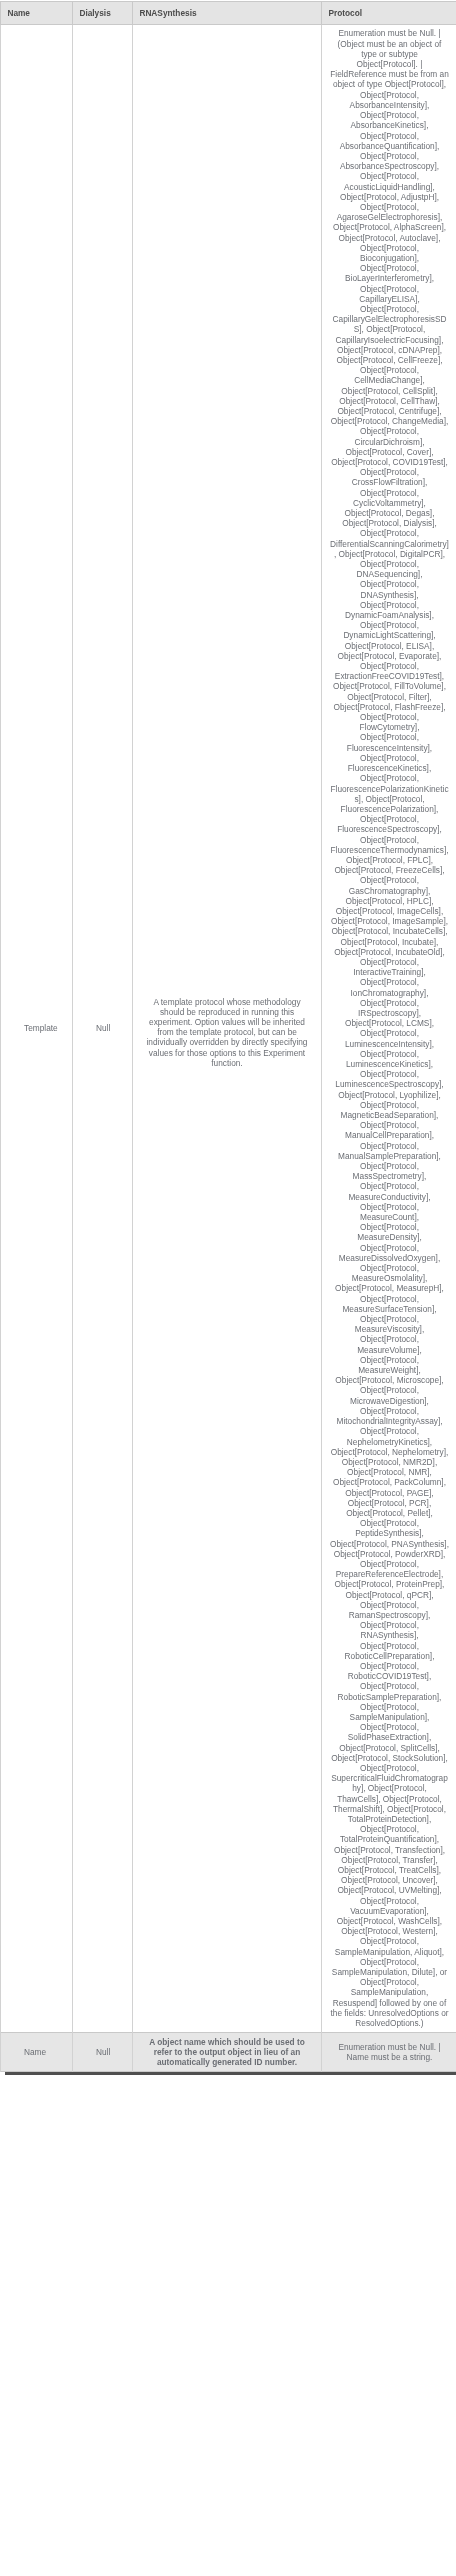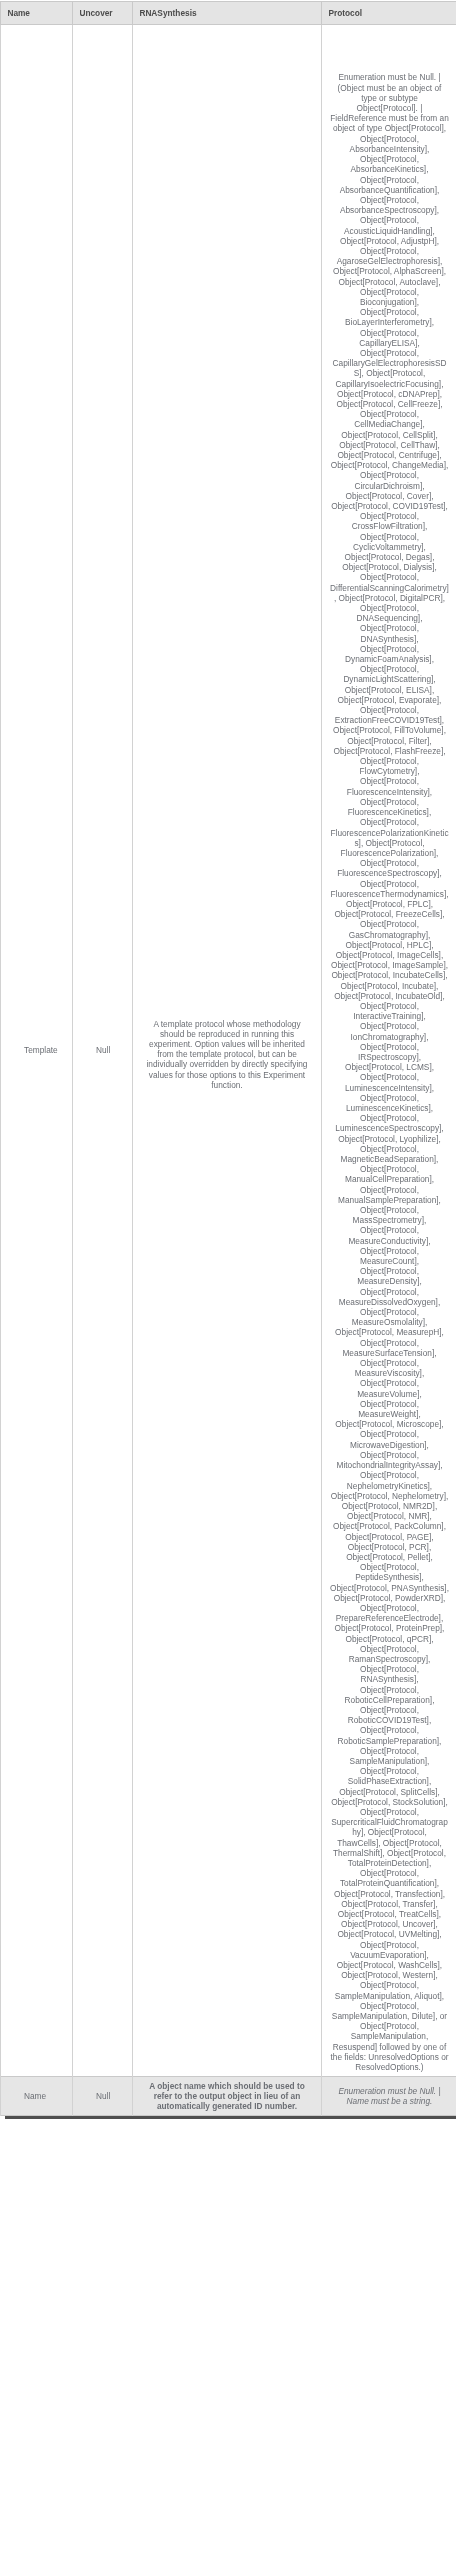--- a/index.html
+++ b/index.html
@@ -10,40 +10,40 @@
   col.c-desc{width:189px;}
   col.c-pattern{width:136px;}
   th{background:#e4e4e4;color:#4c4c4c;font-size:8.3px;font-weight:bold;text-align:left;
      padding:6.4px 6.4px 5.7px 6.4px;border:0.6px solid #c9c9c9;}
   td{vertical-align:middle;color:#6b6e74;font-size:8.3px;line-height:10.2px;
      border-left:0.6px solid #d2d2d2;border-right:0.6px solid #d2d2d2;
      padding:3.8px 0 3.8px 0;background:#ffffff;}
   td.plain{padding-left:23px;padding-right:3.8px;text-align:left;}
   .ctr{margin:0 auto;text-align:center;overflow-wrap:break-word;word-wrap:break-word;}
   .desc-block{width:170px;margin-top:8px;}
-  .pattern-block{width:119px;margin-top:44px;}
+  .pattern-block{width:119px;}
   .desc-block-sm{width:173px;font-weight:bold;}
-  .pattern-block-sm{width:121px;font-style:italic;}
+  .pattern-block-sm{width:121px;}
   tr.alt td{background:#e6e6e6;border-top:0.6px solid #c9c9c9;}
   .bottom-bar{height:2.5px;background:#4f4f4f;margin-left:5.1px;margin-top:0;}
 </style>
 </head>
 <body>
 
 <table class="options">
   <colgroup>
     <col class="c-name">
     <col class="c-default">
     <col class="c-desc">
     <col class="c-pattern">
   </colgroup>
   <thead>
     <tr>
       <th>Name</th>
-      <th>Uncover</th>
+      <th>Dialysis</th>
       <th>RNASynthesis</th>
       <th>Protocol</th>
     </tr>
   </thead>
   <tbody>
     <tr>
       <td class="plain">Template</td>
       <td class="plain">Null</td>
       <td>
         <div class="ctr desc-block">A template protocol whose methodology should be reproduced in running this experiment. Option values will be inherited from the template protocol, but can be individually overridden by directly specifying values for those options to this Experiment function.</div>

